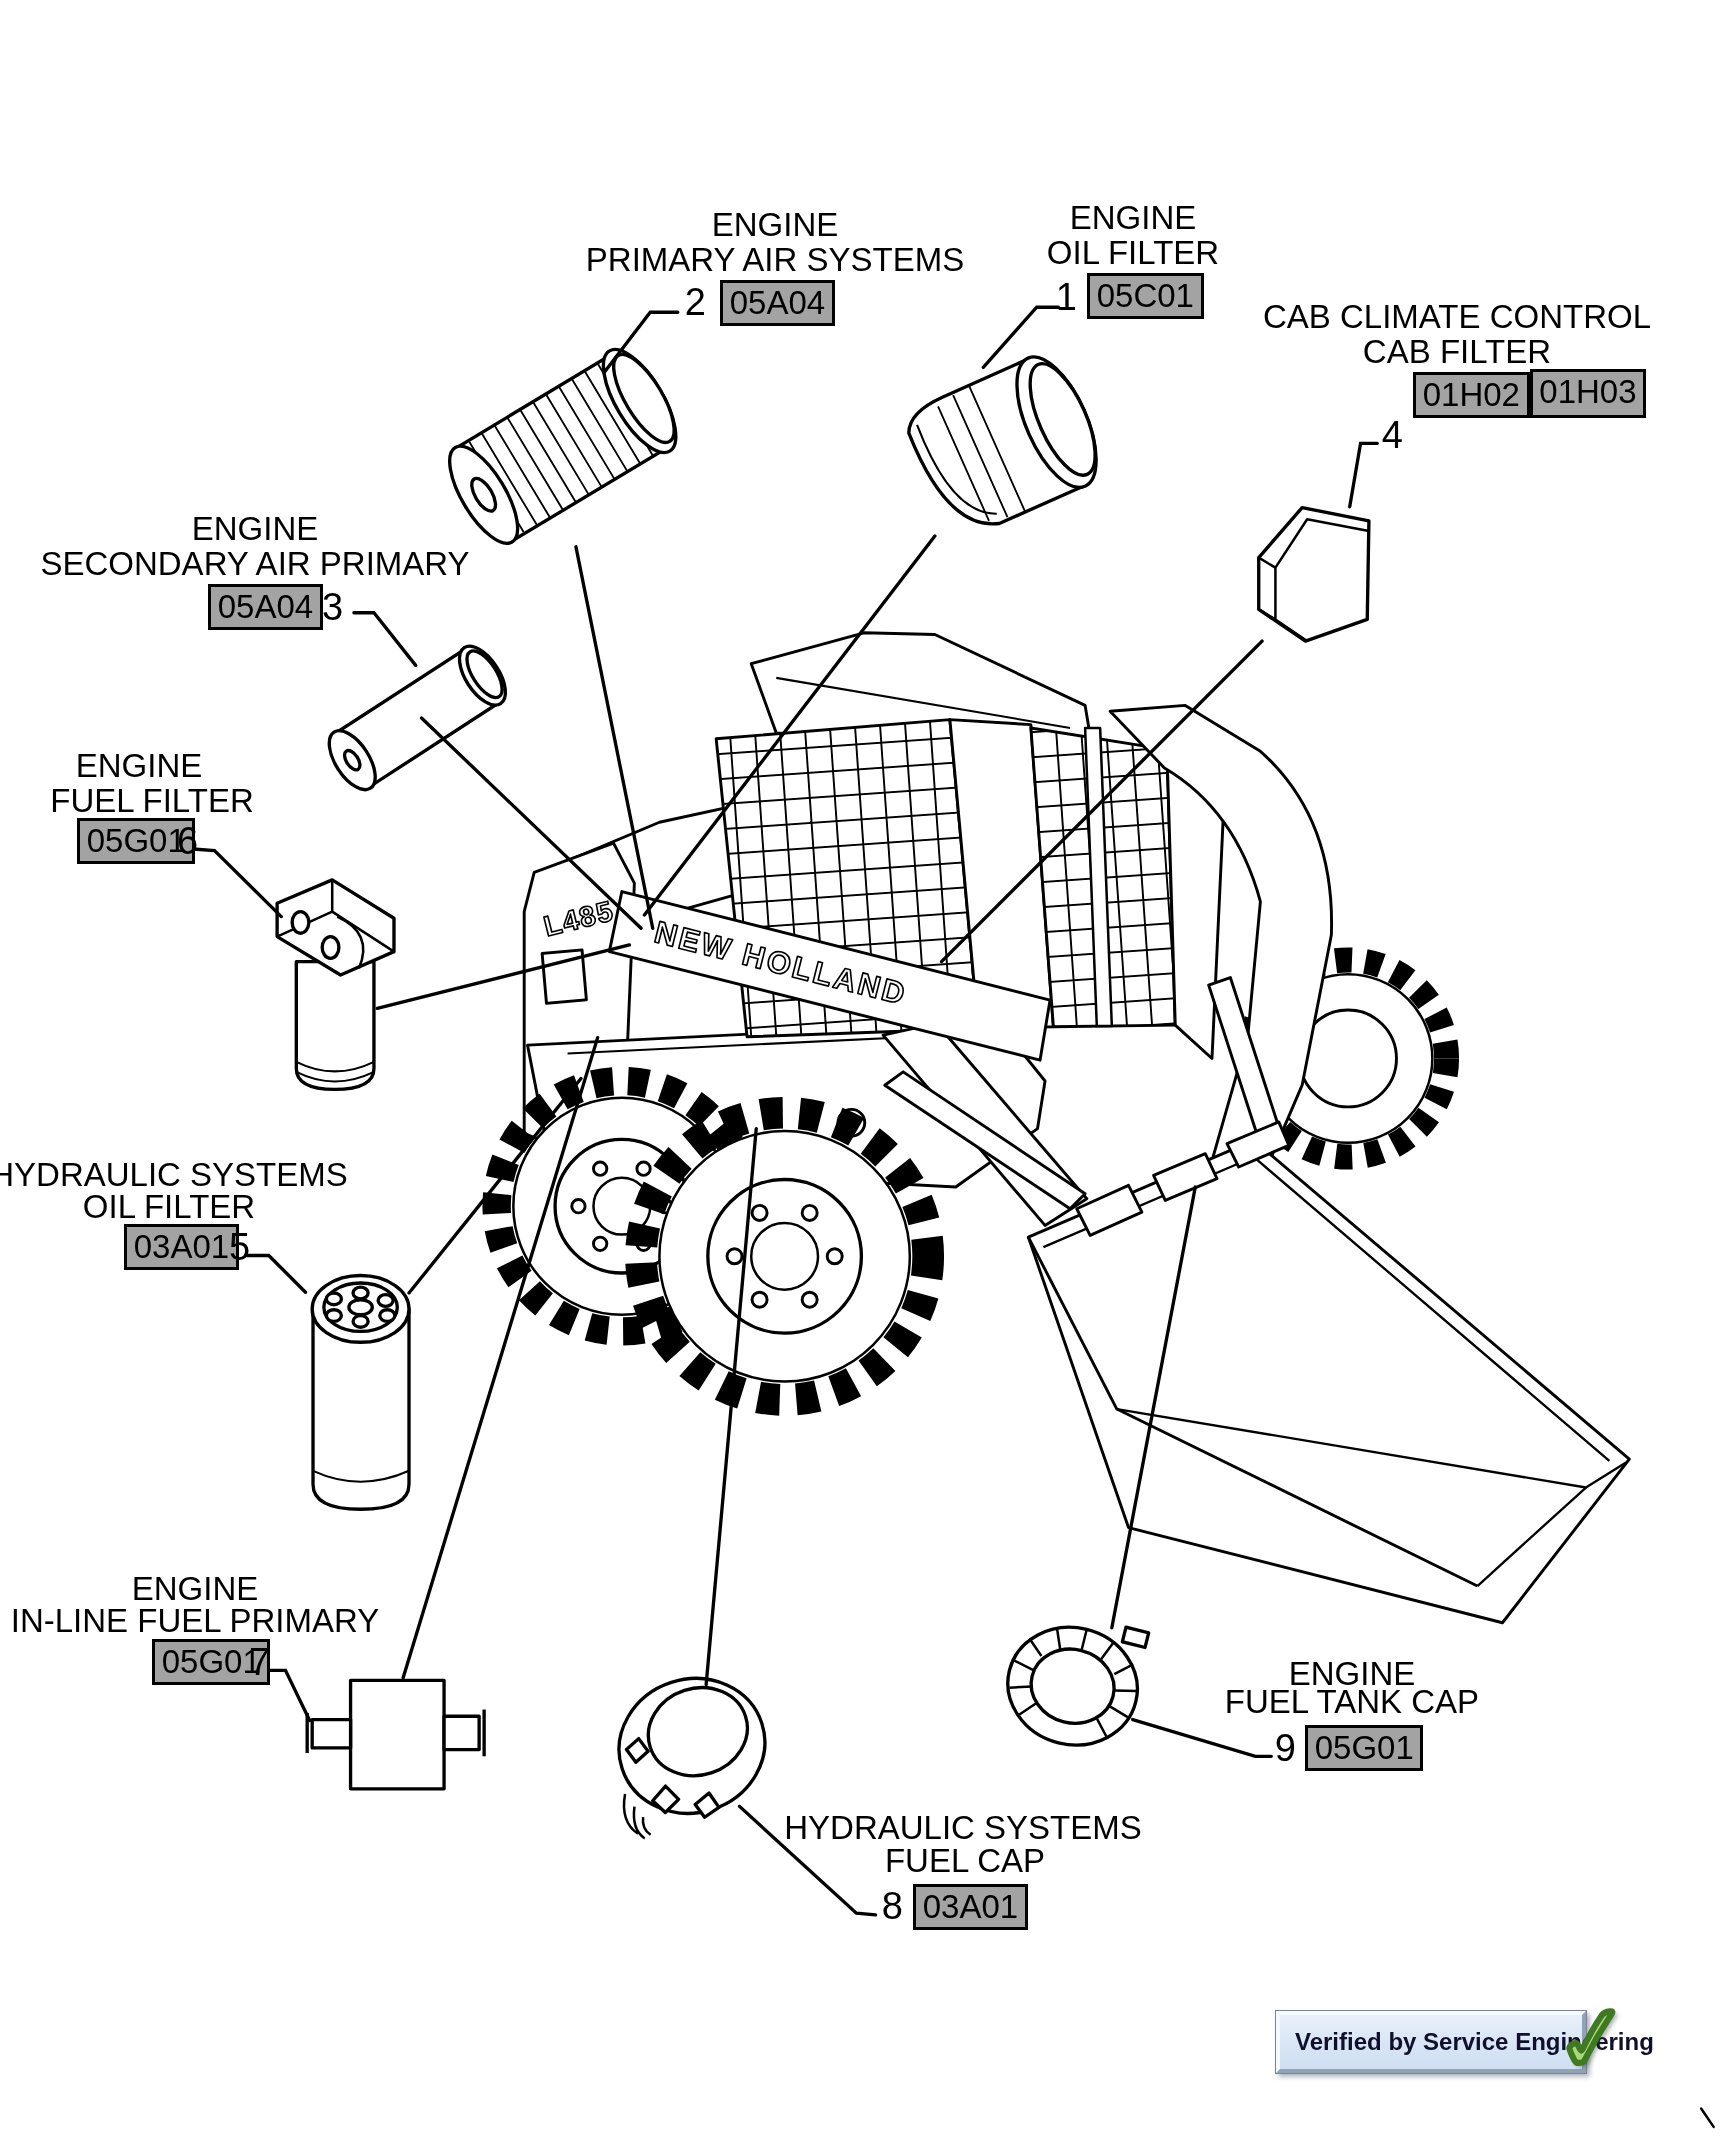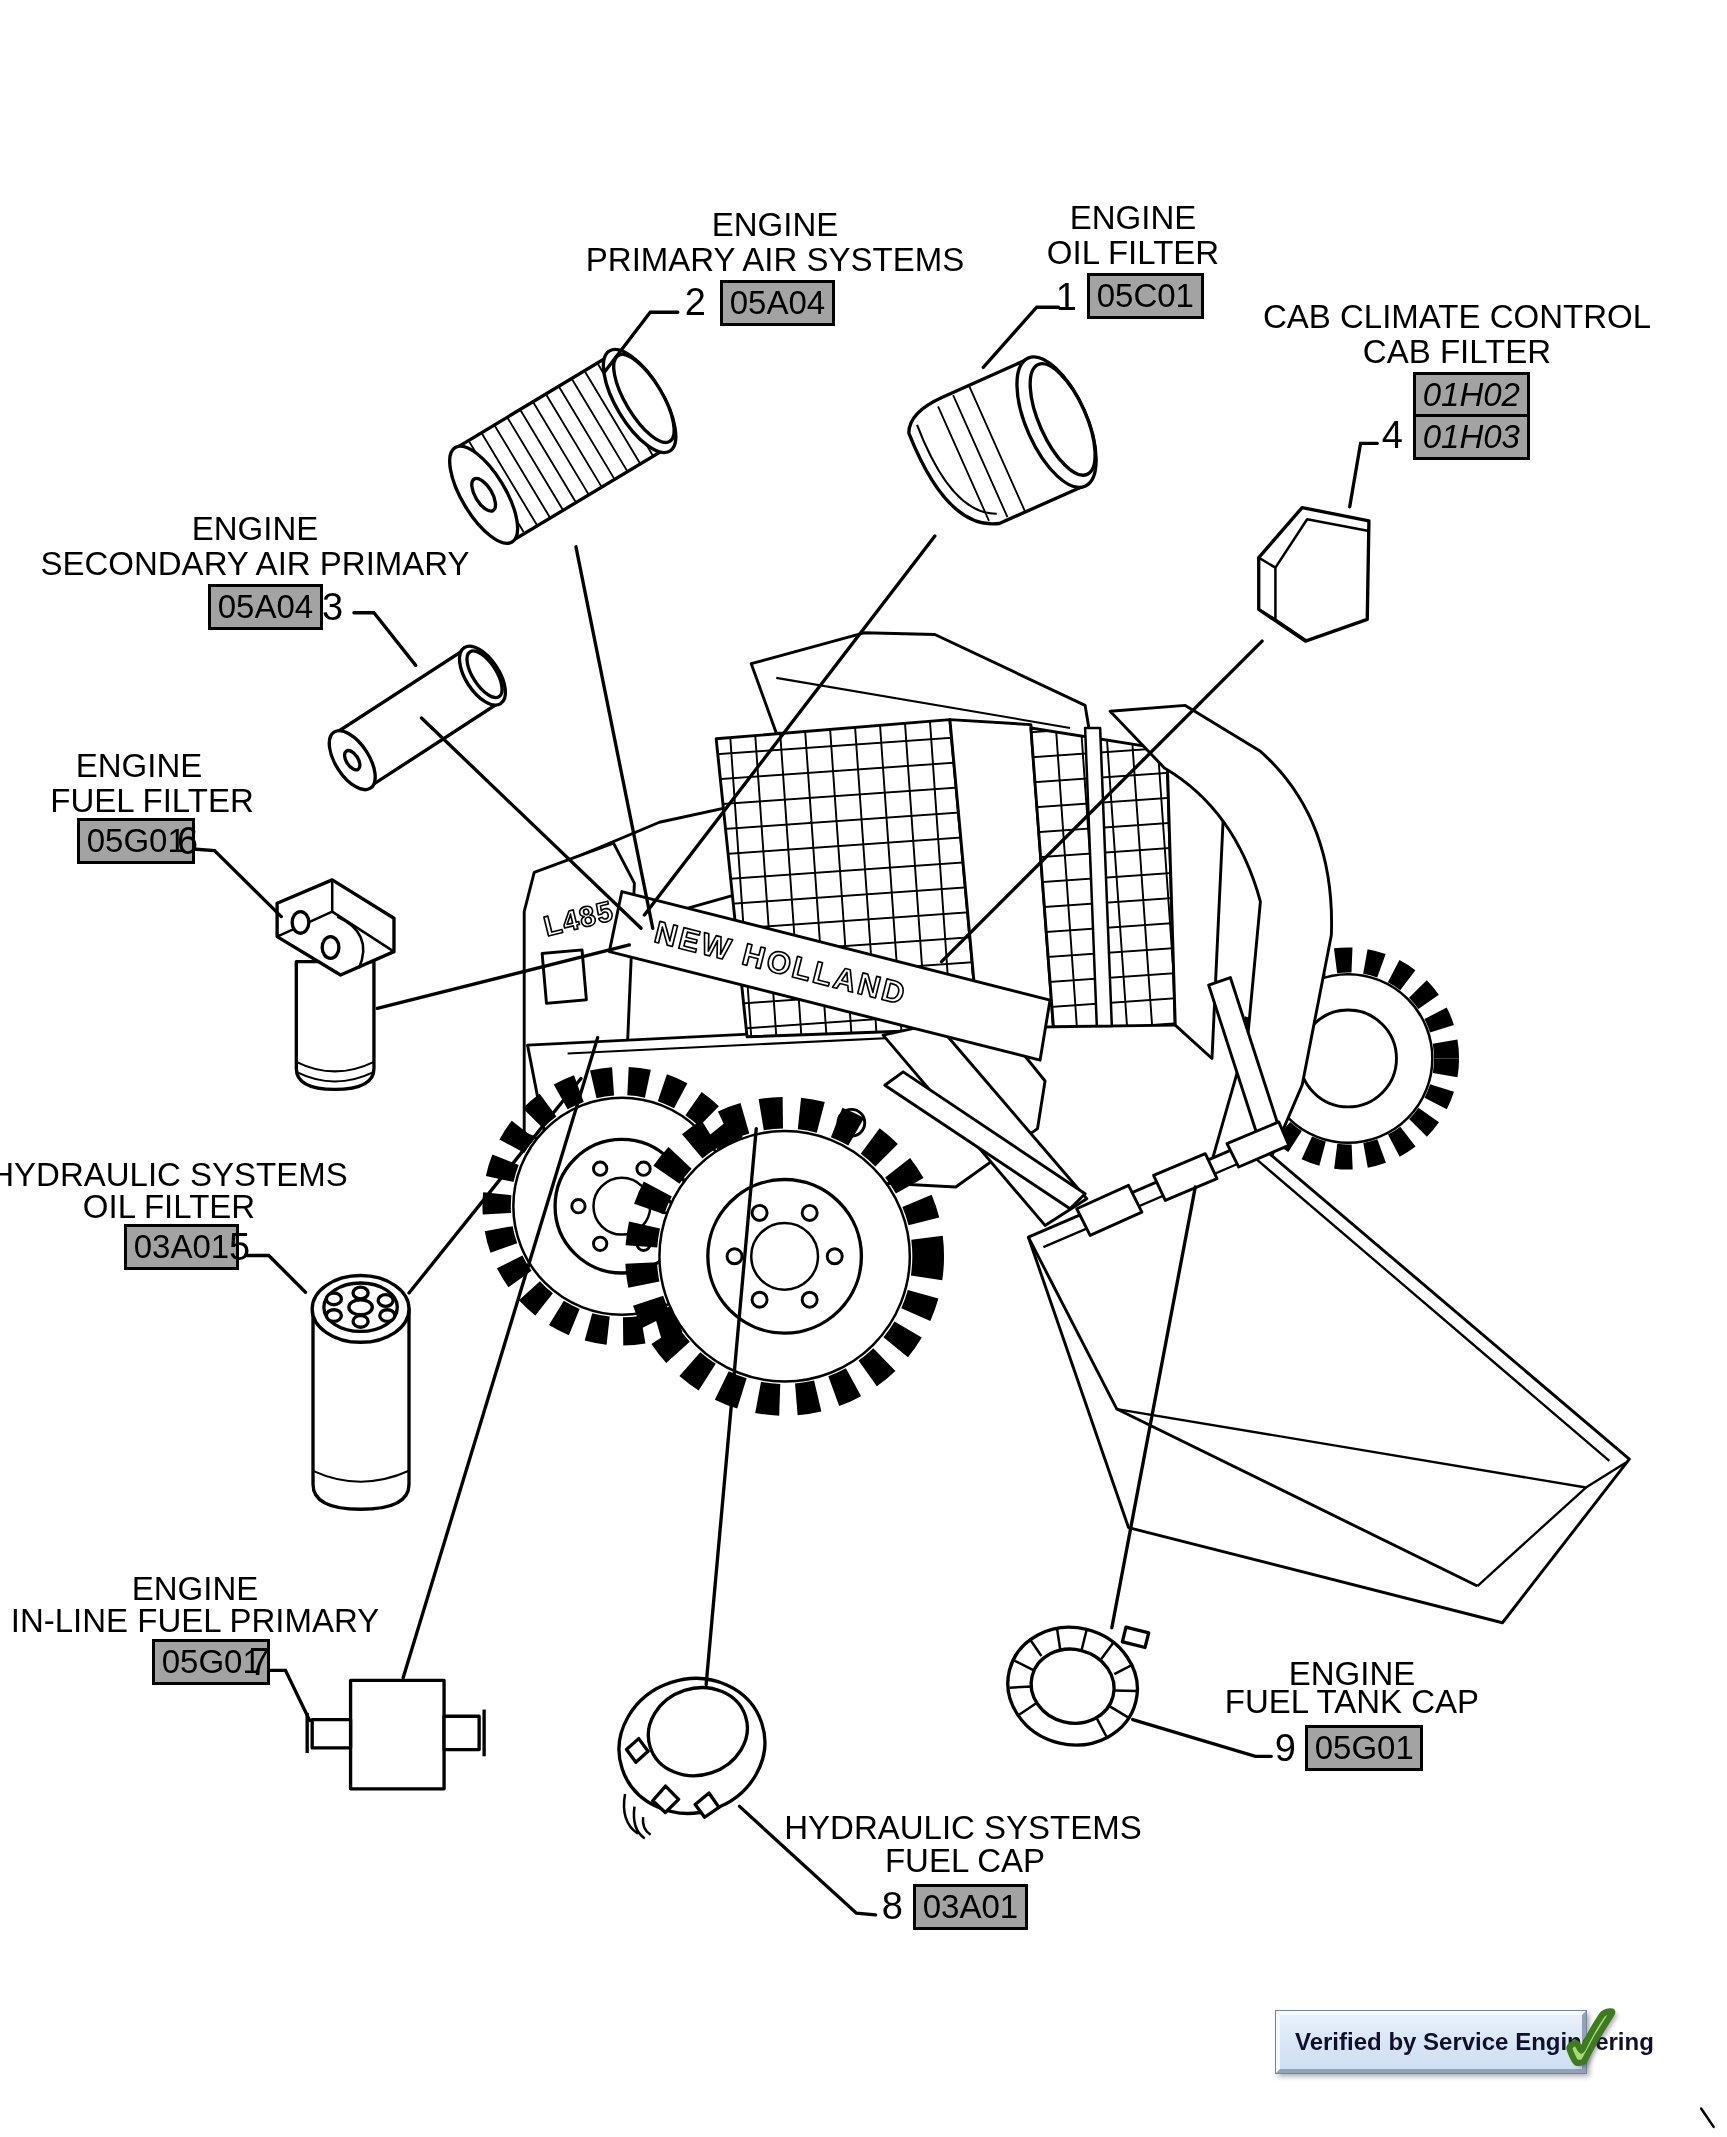--- a/index.html
+++ b/index.html
@@ -5,21 +5,21 @@
   html,body{margin:0;padding:0;background:#fff;}
   body{width:1727px;height:2137px;position:relative;overflow:hidden;
        font-family:"Liberation Sans",sans-serif;color:#000;}
   svg{position:absolute;left:0;top:0;}
   .co div{position:absolute;}
   .t{font-weight:400;font-size:33px;line-height:35px;transform:translateX(-50%);white-space:nowrap;}
   .s{font-weight:400;font-size:33px;line-height:35px;transform:translateX(-50%);white-space:nowrap;}
   .num{font-size:38px;line-height:42px;white-space:nowrap;}
   .num.r{transform:translateX(-100%);}
   .code{font-size:33px;line-height:38px;border:3.3px solid #000;padding:0.8px 6.7px;white-space:nowrap;background:#a3a3a3;}
-  .codestack{display:flex;flex-direction:column;font-style:italic;}
+  .codestack{display:flex;}
   .codestack .code{position:static !important;}
   .codestack .code + .code{margin-top:-3.3px;}
   .badge-wrap{position:absolute;box-shadow:3.3px 3.3px 5px rgba(60,70,90,.45);
       border:1.7px solid #77859a;background:#d7e4f5;}
   .badge-inner{position:absolute;inset:0;border:4.2px solid;
       border-color:#f7fafd #93a2b5 #93a2b5 #f7fafd;
       background:linear-gradient(180deg,#e8f0fa 0%,#d7e4f5 60%,#cfdef2 100%);
       display:flex;align-items:center;justify-content:flex-start;padding-left:15px;}
   .badge-text{font-size:24px;font-weight:700;color:#10102c;white-space:nowrap;}
   .check{position:absolute;font-size:90px;font-weight:700;color:#a6d977;

